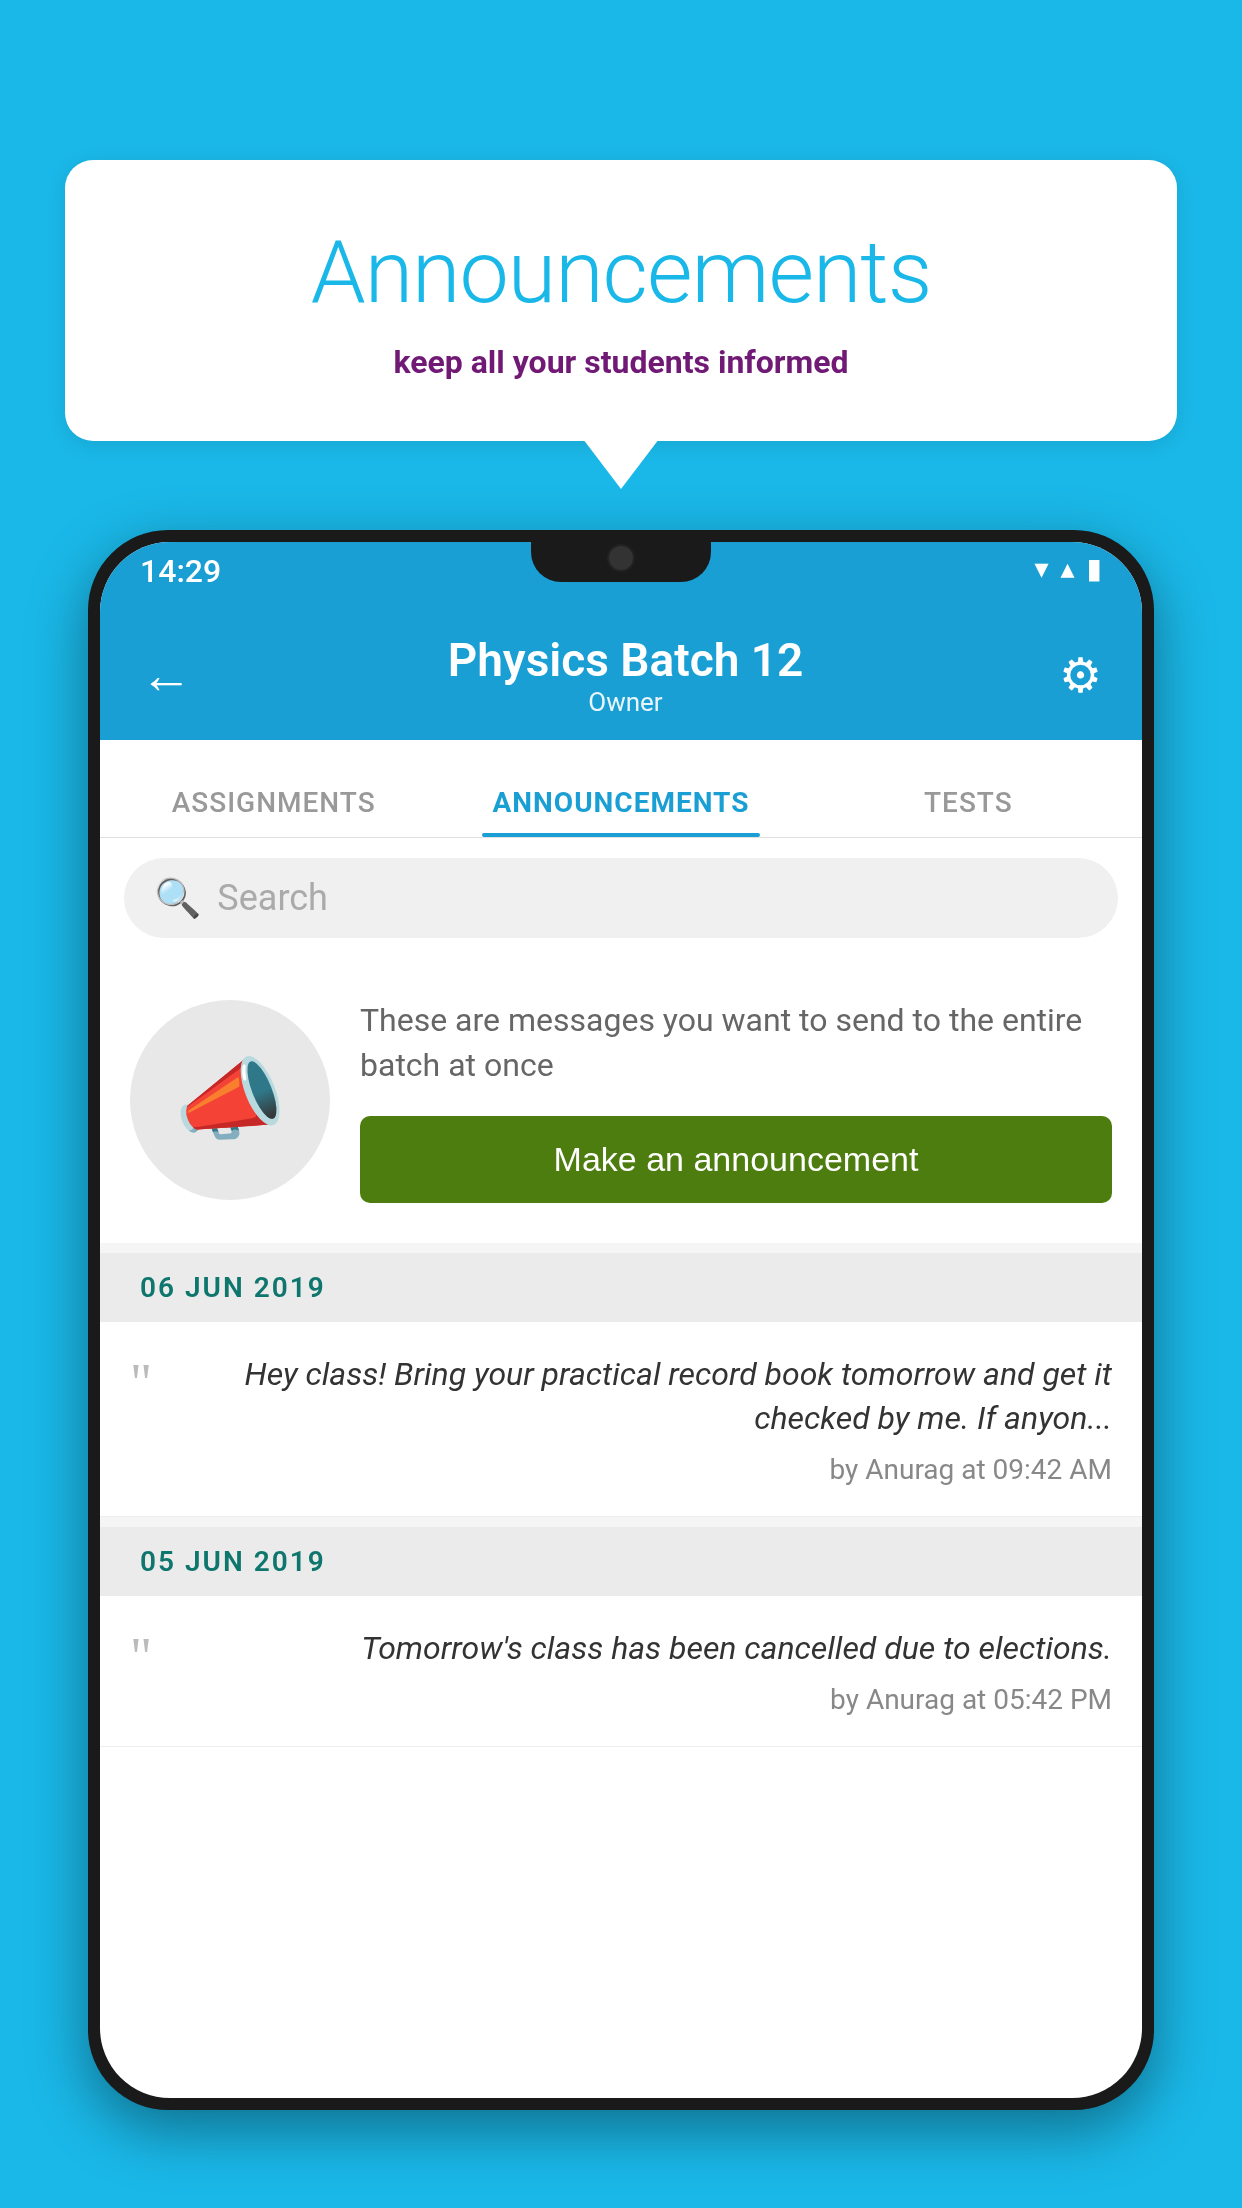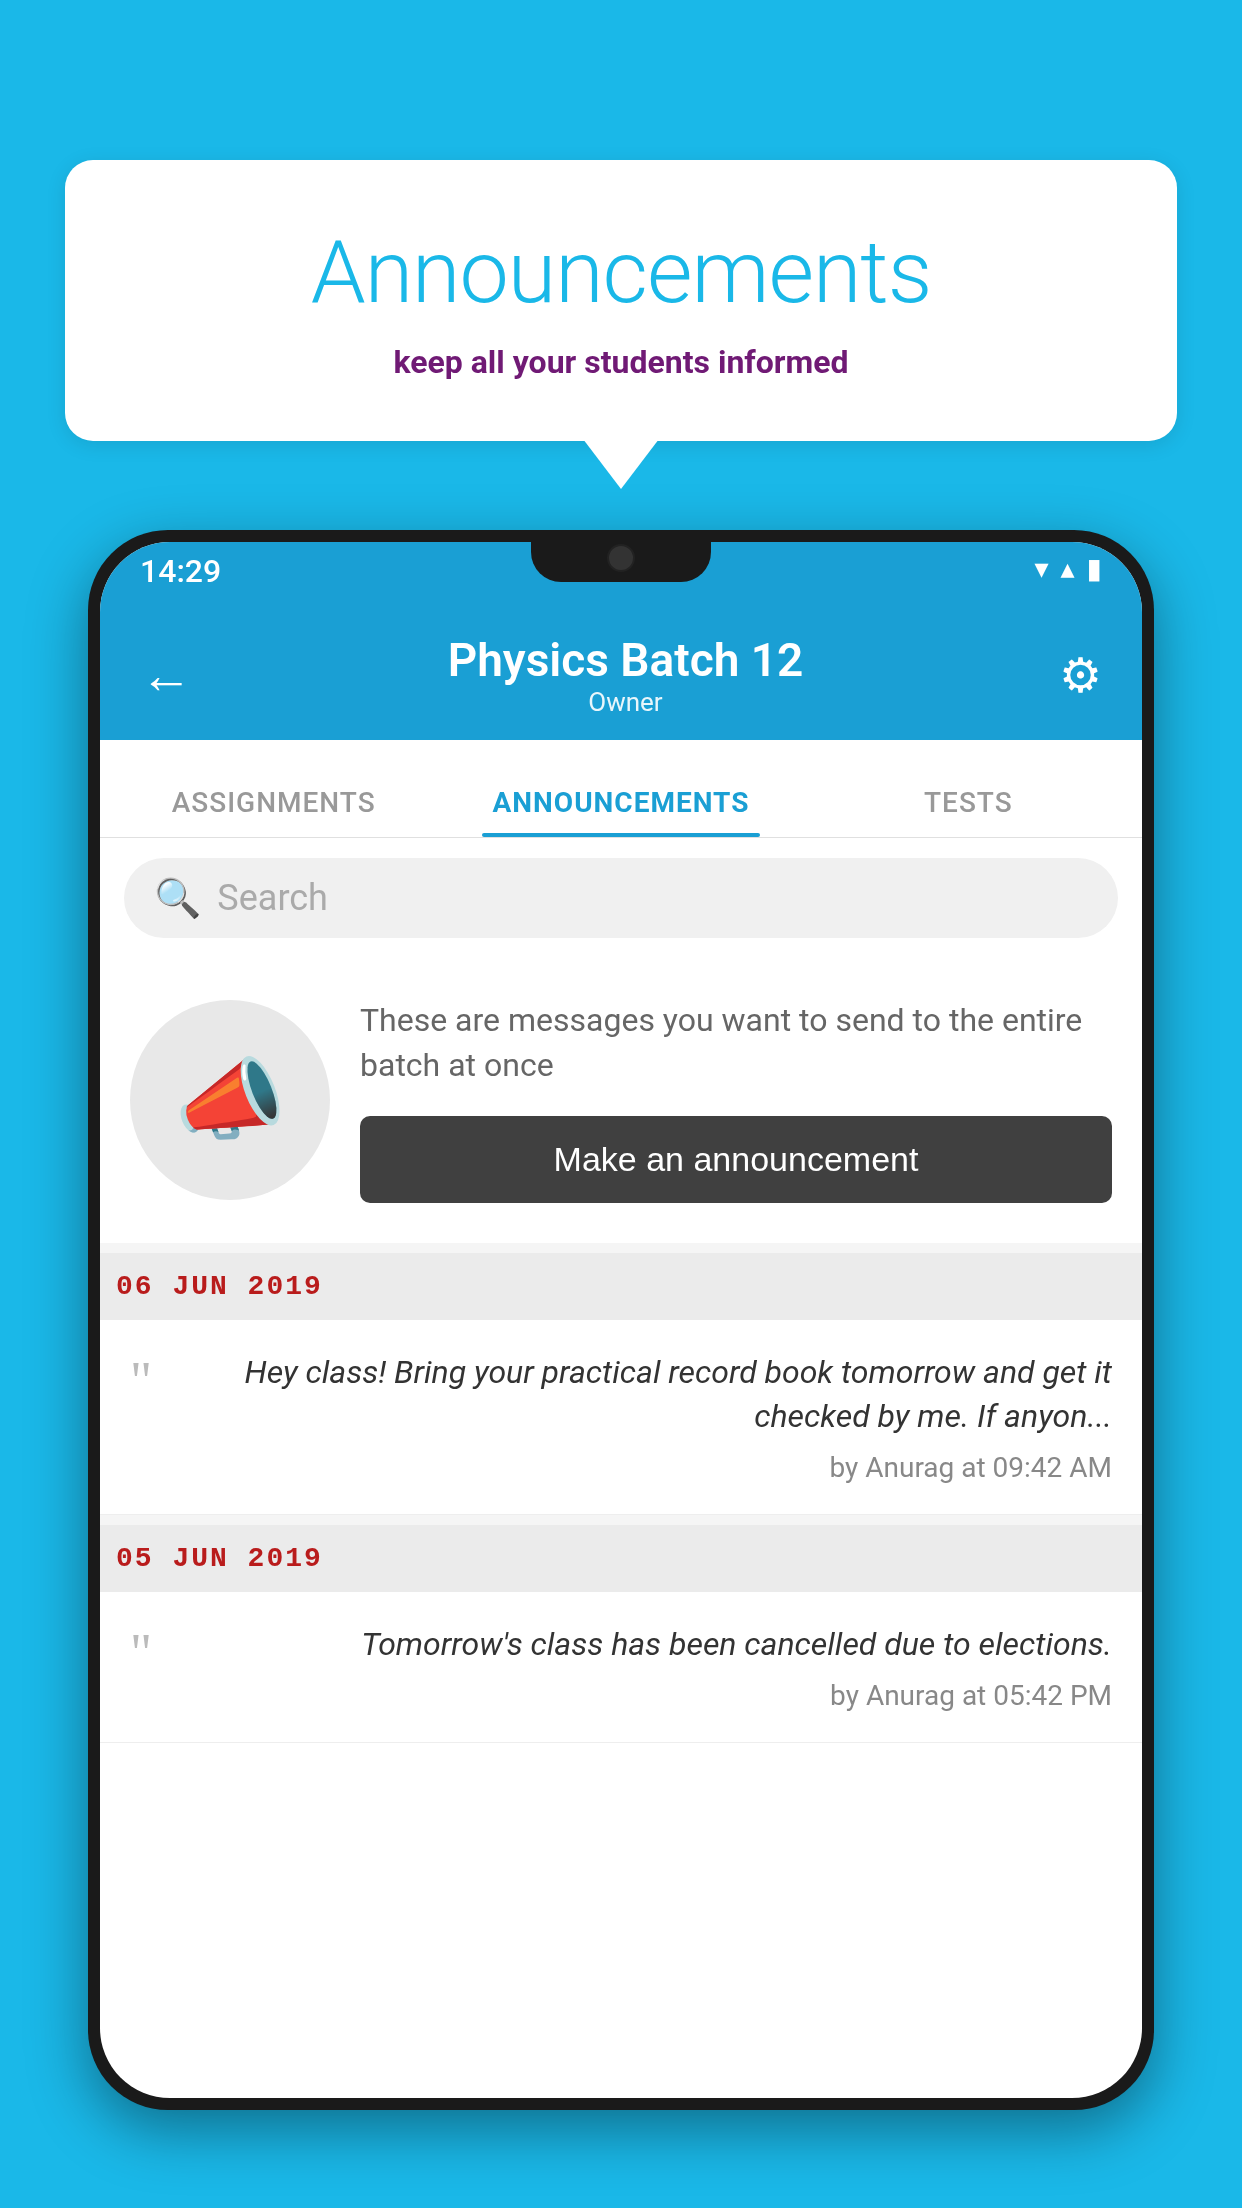--- a/index.html
+++ b/index.html
@@ -286,41 +286,40 @@
     }
 
     .promo-text {
       font-size: 32px;
       color: #666;
       line-height: 1.4;
       margin-bottom: 28px;
     }
 
     .make-announcement-btn {
-      background: #404040;
+      background: #4d7c0f;
       color: white;
       border: none;
       border-radius: 10px;
       padding: 24px 36px;
       font-size: 34px;
       font-weight: 500;
       cursor: pointer;
       width: 100%;
     }
 
     
     .date-section {
       background: #ebebeb;
-      padding: 18px 16px;
+      padding: 18px 40px;
       font-size: 28px;
       font-weight: 600;
-      color: #b91c1c;
+      color: #0f766e;
       letter-spacing: 2px;
       margin-top: 10px;
-      font-family: Liberation Mono, monospace;
     }
 
     
     .announcement-item {
       background: white;
       padding: 30px;
       display: flex;
       align-items: flex-start;
       gap: 24px;
       border-bottom: 1px solid #eee;

